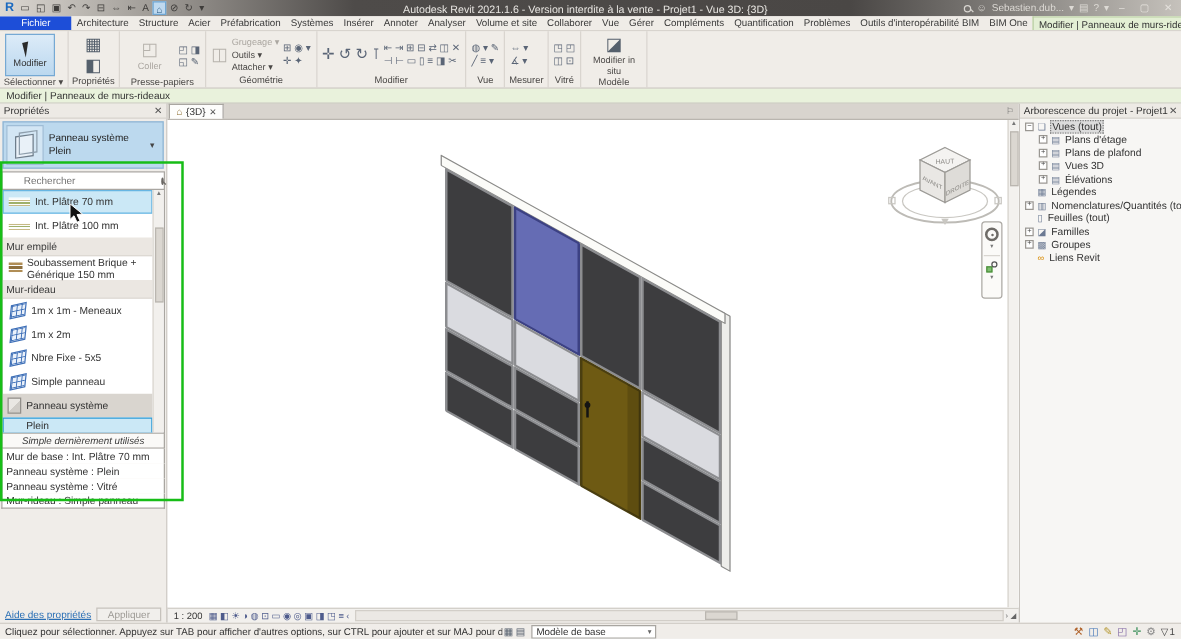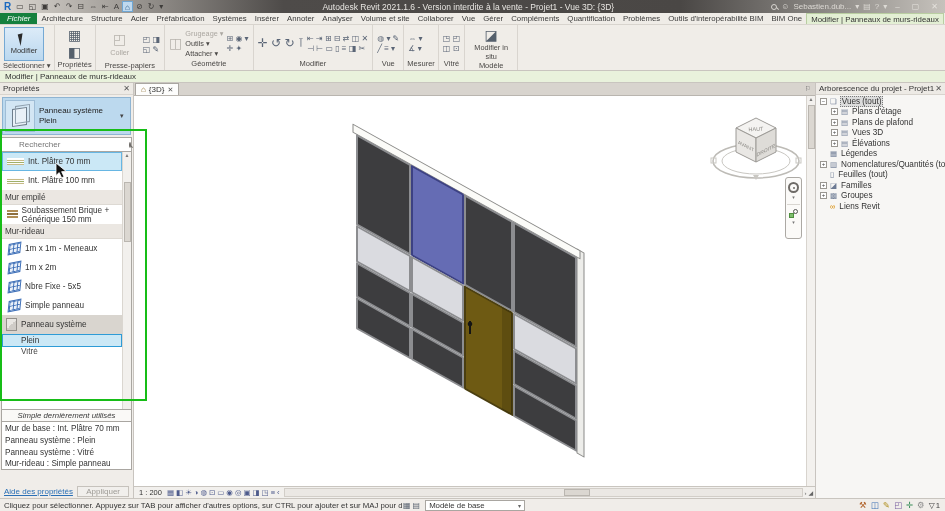--- a/index.html
+++ b/index.html
@@ -18,21 +18,21 @@
   #tb-right { display:flex; align-items:center; gap:4px; padding-right:3px; color:#DDDAD5; font-size:8px; }
   #tb-right .mag { width:6px; height:6px; border:1.4px solid #D8D5D0; border-radius:50%; position:relative; display:inline-block; }
   #tb-right .mag::after { content:""; position:absolute; width:3px; height:1.4px; background:#D8D5D0;
     right:-3px; bottom:-1px; transform:rotate(45deg); }
   .winbtn { padding:0 4px; color:#E4E1DC; font-size:8px; }
 
   
   #tabrow { height:12px; display:flex; align-items:stretch; background:#EFECE7; border-bottom:1px solid #D8D4CE;
     white-space:nowrap; overflow:hidden; }
   .tab { padding:0 4px; display:flex; align-items:center; font-size:7.8px; color:#3A3A3A; cursor:default; }
-  .tab-file { background:#15803d; color:#fff; padding:0 7px;font-style:italic; }
+  .tab-file { background:#1d4ed8; color:#fff; padding:0 17px; }
   .tab-ctx { background:#E3EFD4; border:1px solid #B9CEA2; border-bottom:none; color:#333; }
   .tab-panelbtn { padding:0 5px; color:#555; display:flex; align-items:center; font-size:7px; }
 
   
   #ribbon { height:46px; background:#F0EDE8; display:flex; align-items:stretch; border-bottom:1px solid #C9C5BF; }
   .rgroup { display:flex; flex-direction:column; border-right:1px solid #D9D5CF; }
   .rtools { flex:1; display:flex; align-items:center; gap:3px; padding:2px 4px 0 4px; }
   .rlabel { height:11px; text-align:center; font-size:7.5px; color:#4A4846; padding:0 3px; }
   .bigbtn { width:40px; height:34px; display:flex; flex-direction:column; align-items:center; justify-content:center;
     border:1px solid transparent; font-size:7.5px; gap:1px; }
@@ -67,21 +67,21 @@
   #ts-thumb::after { content:""; position:absolute; left:9px; top:4px; width:13px; height:16px;
     border:1px solid #8E9EAC; transform:skewY(-8deg); }
   #ts-text { flex:1; font-size:8px; line-height:10px; color:#222; padding-left:2px; }
   #ts-arrow { width:10px; color:#444; font-size:7px; }
   #search-row { margin:0 1px; height:15px; background:#fff; border:1px solid #A9A6A1; display:flex; align-items:center; }
   #search-input { flex:1; border:none; outline:none; font-size:8px; padding-left:17px; color:#777;
     font-family:"Liberation Sans","DejaVu Sans",sans-serif; background:transparent; }
   .mag2 { width:6px; height:6px; border:1.3px solid #6B6864; border-radius:50%; position:relative; margin-right:5px; }
   .mag2::after { content:""; position:absolute; width:3px; height:1.3px; background:#6B6864; right:-3px; bottom:-1px; transform:rotate(45deg); }
 
-  #type-list { position:relative; height:258px; background:#fff; border:1px solid #A9A6A1; border-top:none;
+  #type-list { position:relative; height:195px; background:#fff; border:1px solid #A9A6A1; border-top:none;
     margin:0 1px; overflow:hidden; padding-right:9px; }
   .tl-item { height:19px; display:flex; align-items:center; gap:4px; padding-left:4px; font-size:8.2px; border:1px solid transparent; }
   .tl-item.sel { background:#CBE8F6; border:1px solid #67B6E3; }
   .tl-header { height:15px; display:flex; align-items:center; padding-left:3px; font-size:8.2px; color:#3A3A3A; background:#EBE7E2; border-bottom:1px solid #DDD9D3; }
   .tl-family { height:19px; display:flex; align-items:center; gap:4px; padding-left:4px; font-size:8.2px; background:#D9D5CF; }
   .tl-indent { height:13px; display:flex; align-items:center; padding-left:18px; font-size:8.2px; border:1px solid transparent; }
   .tl-indent.sel { background:#CBE8F6; border:1px solid #2E9BD6; }
   .tl-indent.clip { height:8px; overflow:hidden; color:#444; }
   .ic-wall { width:17px; height:7px; border-top:1px solid #fff;
     background:linear-gradient(#FDFDFB 0 1px,#C7BA86 1px 2px,#FDFDFB 2px 3px,#9FB06A 3px 4px,#FDFDFB 4px 5px,#C7BA86 5px 6px,#FDFDFB 6px 7px); }

